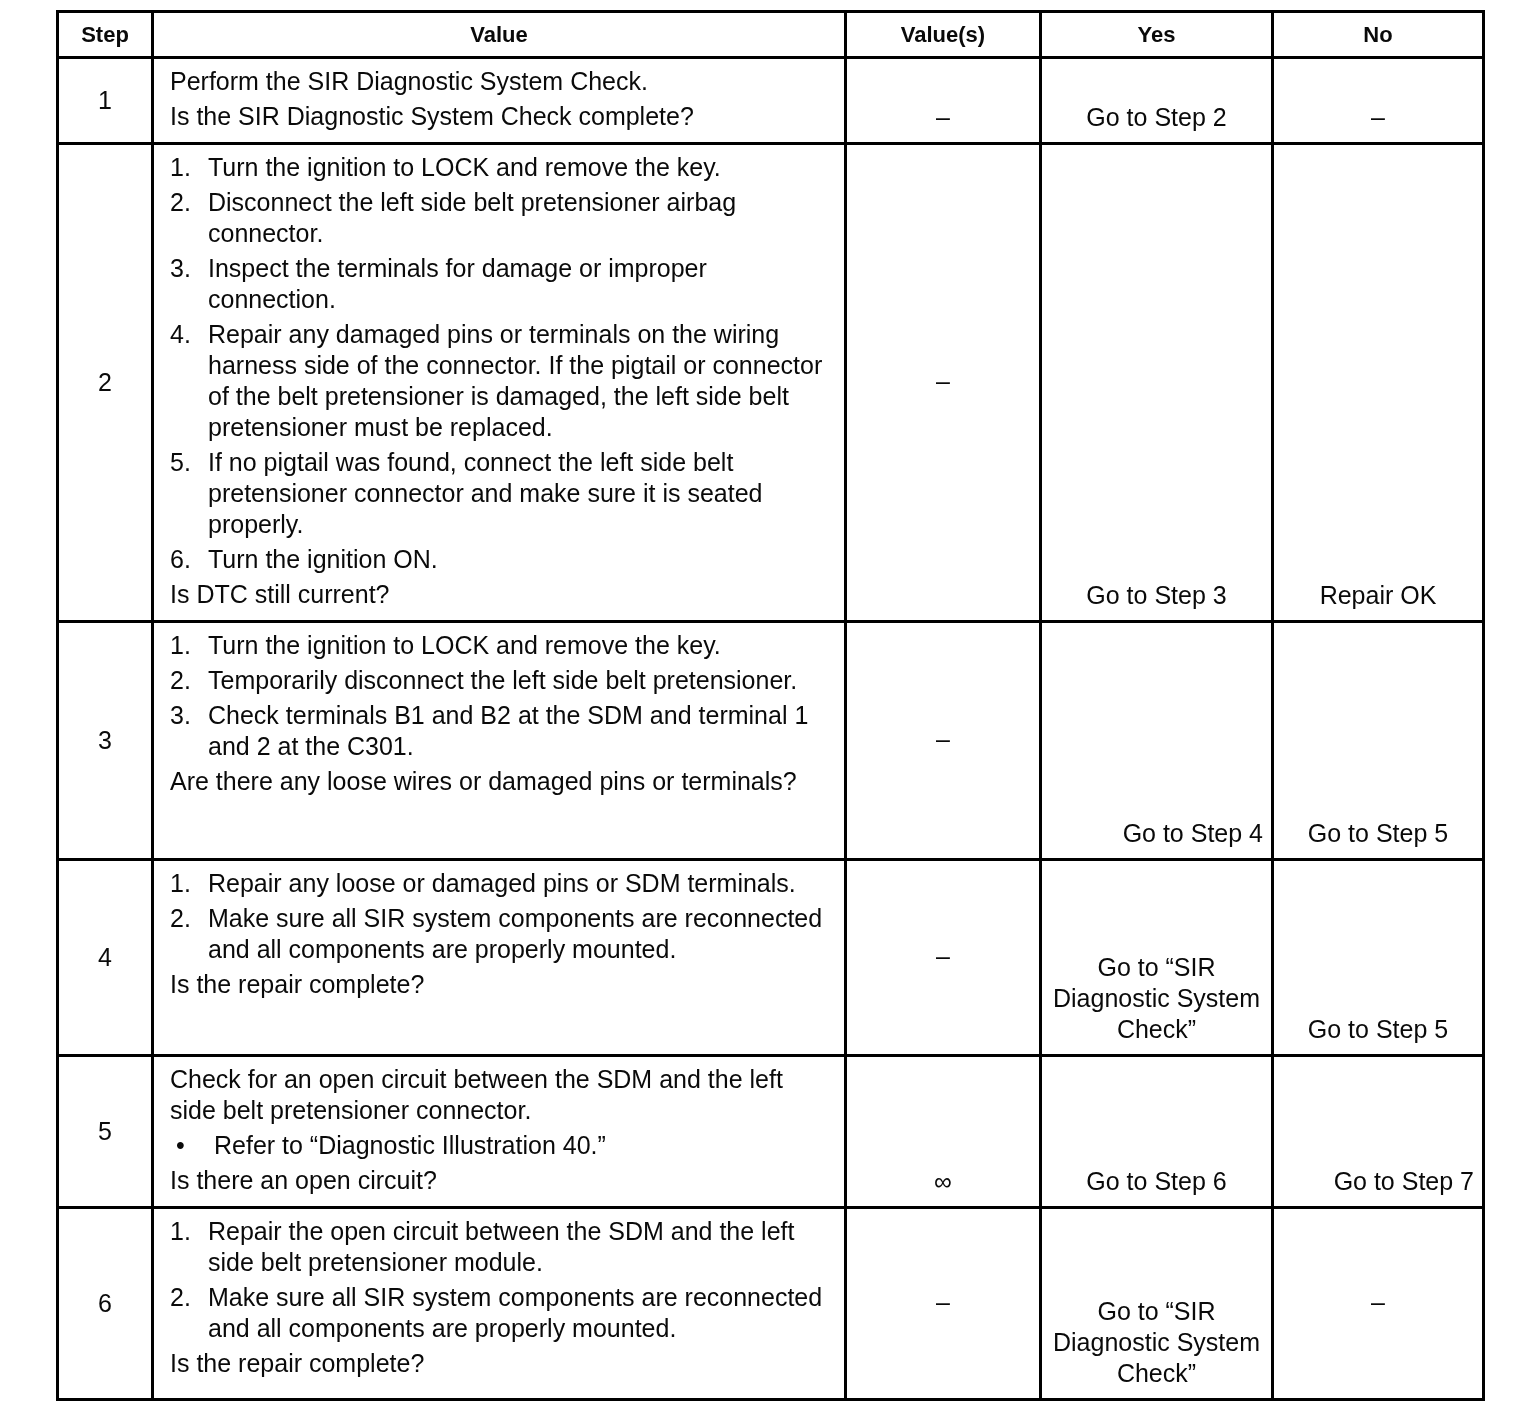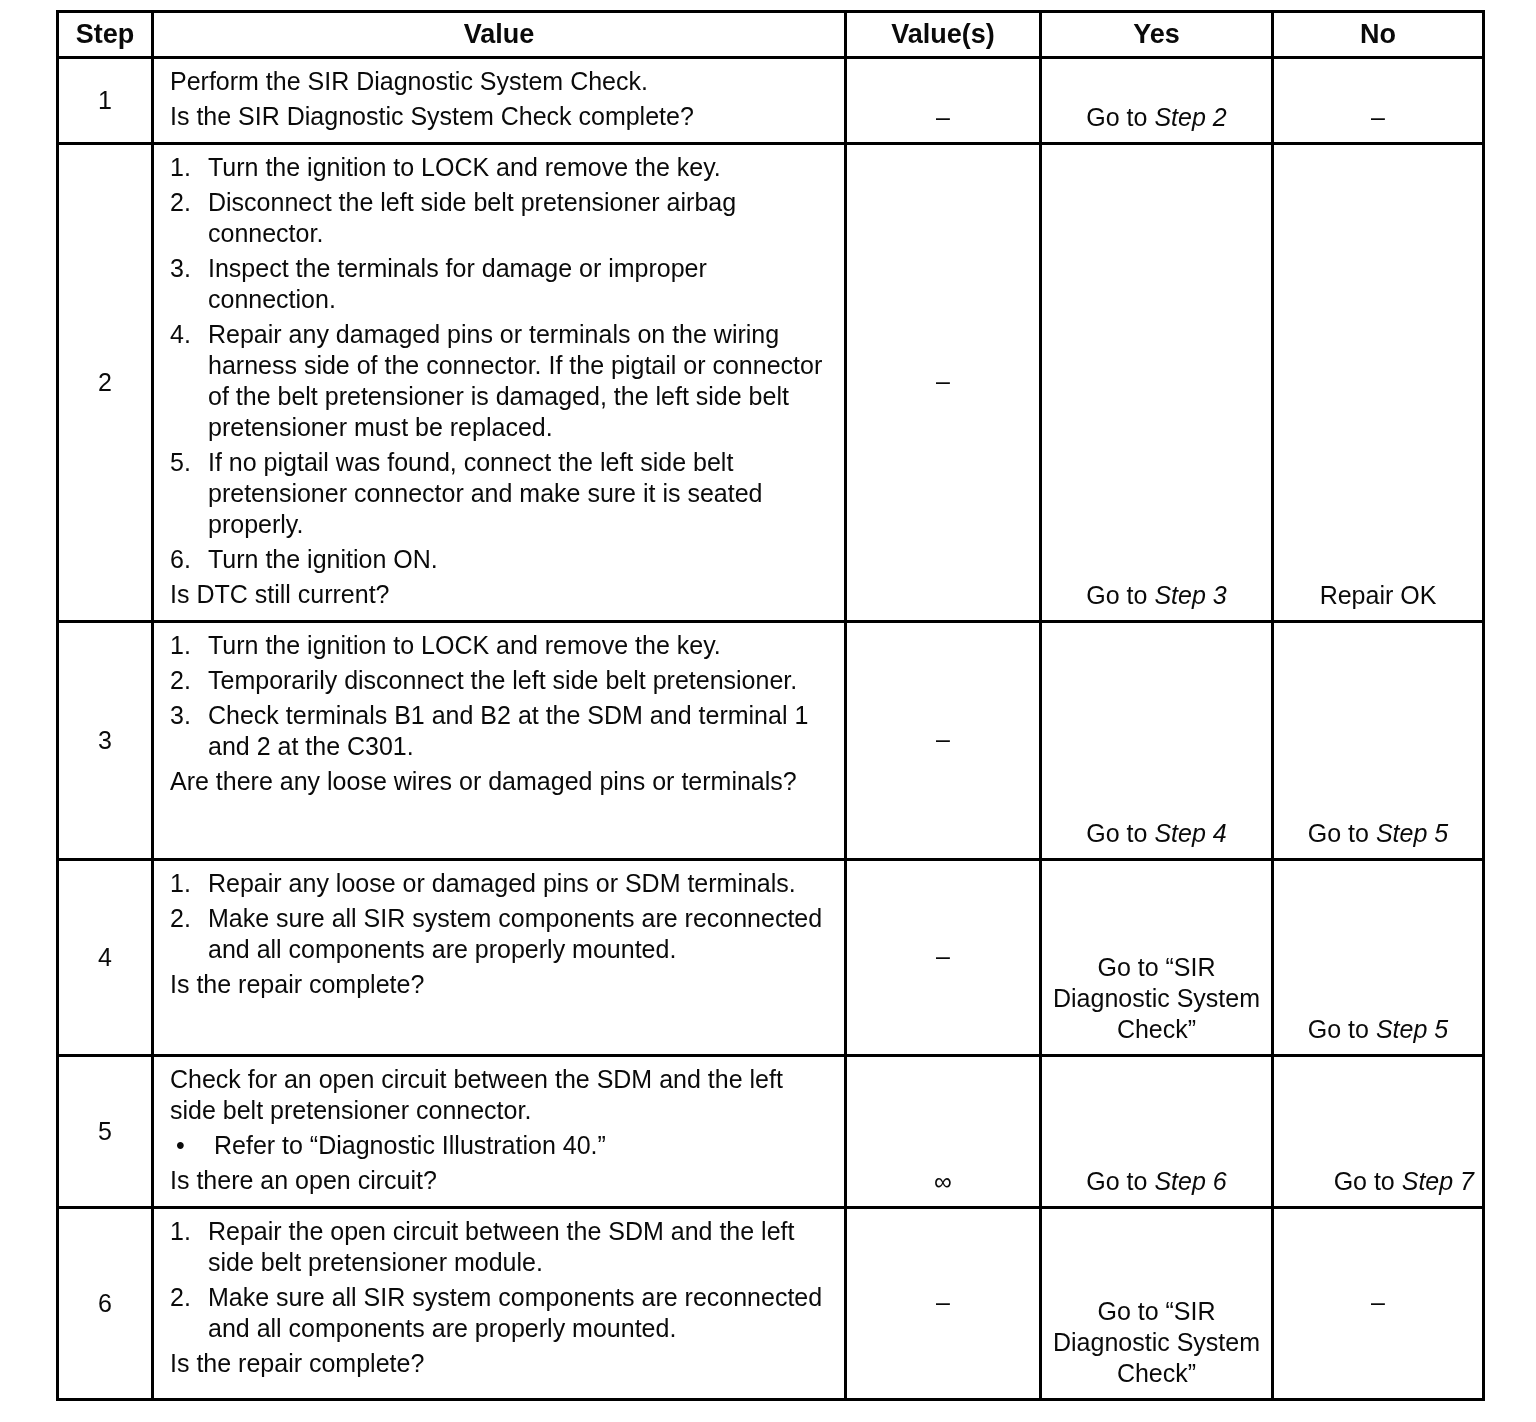--- a/index.html
+++ b/index.html
@@ -22,21 +22,21 @@
     overflow: hidden;
   }
   thead tr { height: 46px; }
   tbody tr:nth-child(1) { height: 72px; }
   tbody tr:nth-child(2) { height: 468px; }
   tbody tr:nth-child(3) { height: 238px; }
   tbody tr:nth-child(4) { height: 196px; }
   tbody tr:nth-child(5) { height: 140px; }
   tbody tr:nth-child(6) { height: 192px; }
   th {
-    font-size: 27px;
+    font-size: 22px;
     font-weight: 700;
     text-align: center;
     vertical-align: middle;
     padding: 4px 6px;
   }
   td {
     font-size: 25px;
     line-height: 31px;
   }
   .c-step {
@@ -60,21 +60,20 @@
     padding-left: 6px;
   }
   .item .txt {
     flex: 1 1 auto;
   }
   .c-val, .c-yes, .c-no {
     text-align: center;
     padding: 6px 8px 9px 8px;
   }
   .it {
-    font-style: italic;
   }
 </style>
 </head>
 <body>
 
 <table>
   <colgroup>
     <col style="width:95px">
     <col style="width:693px">
     <col style="width:195px">
@@ -167,21 +166,21 @@
             <span class="num">3.</span>
             <span class="txt">Check terminals B1 and B2 at the SDM and terminal 1 and 2 at the C301.</span>
           </div>
           <div class="item plain">
             <span class="txt">Are there any loose wires or damaged pins or terminals?</span>
           </div>
         </td>
         <td class="c-val" style="vertical-align: middle;">
           <div><span>–</span></div>
         </td>
-        <td class="c-yes" style="vertical-align: bottom;">
+        <td class="c-yes" style="vertical-align: bottom; text-align: right;">
           <div><span>Go to </span><span class="it">Step 4</span></div>
         </td>
         <td class="c-no" style="vertical-align: bottom;">
           <div><span>Go to </span><span class="it">Step 5</span></div>
         </td>
       </tr>
       <tr>
         <td class="c-step">4</td>
         <td class="c-action">
           <div class="item numbered">

